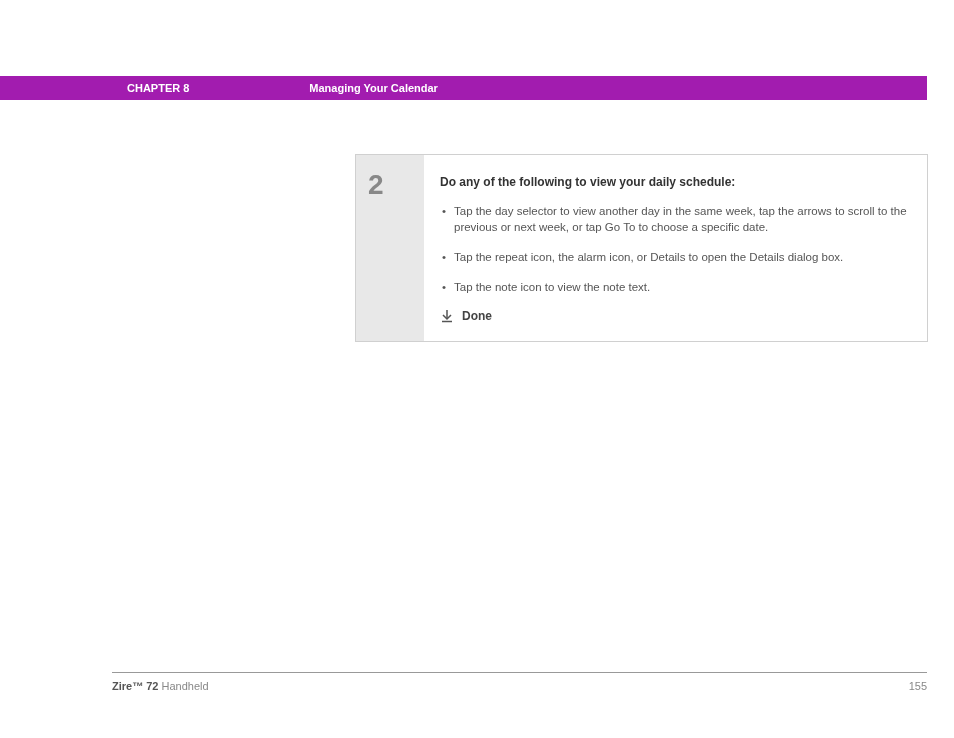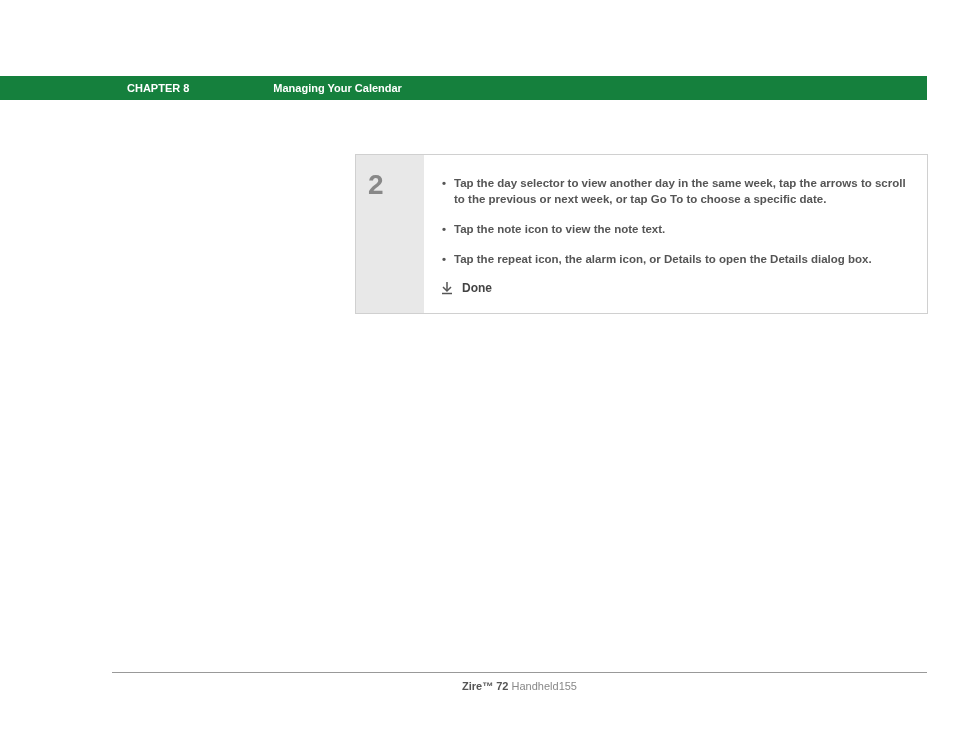--- a/index.html
+++ b/index.html
@@ -13,32 +13,32 @@
       width: 954px;
       height: 738px;
       position: relative;
     }
     .header-bar {
       position: absolute;
       top: 76px;
       left: 0;
       right: 27px;
       height: 24px;
-      background: #15803d;
+      background: #a21caf;
       display: flex;
       align-items: center;
       color: #fff;
       font-size: 11px;
       font-weight: bold;
     }
     .chapter-label {
       margin-left: 127px;
     }
     .chapter-title {
-      margin-left: 84px;
+      margin-left: 120px;
     }
     .step-box {
       position: absolute;
       top: 154px;
       left: 355px;
       width: 573px;
       border: 1px solid #d0d0d0;
       display: flex;
       background: #fff;
     }
@@ -58,21 +58,20 @@
     }
     .step-heading {
       font-size: 12px;
       font-weight: bold;
       color: #333;
       margin-bottom: 14px;
     }
     .step-list {
       list-style: none;
       padding: 0;
-      font-weight: bold;
     }
     .step-list li {
       font-size: 11.5px;
       color: #555;
       line-height: 1.4;
       margin-bottom: 14px;
       padding-left: 14px;
       position: relative;
     }
     .step-list li::before {
@@ -107,21 +106,21 @@
       right: 27px;
       top: 672px;
       border-top: 1px solid #999;
     }
     .footer {
       position: absolute;
       left: 112px;
       right: 27px;
       top: 680px;
       display: flex;
-      justify-content: center;
+      justify-content: space-between;
       align-items: baseline;
       font-size: 11px;
       color: #666;
     }
     .product-name {
       font-weight: bold;
       color: #555;
     }
     .product-suffix {
       font-weight: normal;
@@ -138,24 +137,25 @@
 <div class="header-bar">
   <span class="chapter-label">CHAPTER 8</span>
   <span class="chapter-title">Managing Your Calendar</span>
 </div>
 
 <div class="step-box">
   <div class="step-number-col">
     <div class="step-number">2</div>
   </div>
   <div class="step-content">
+    <div class="step-heading">Do any of the following to view your daily schedule:</div>
     <ul class="step-list">
       <li>Tap the day selector to view another day in the same week, tap the arrows to scroll to the previous or next week, or tap Go To to choose a specific date.</li>
+      <li>Tap the repeat icon, the alarm icon, or Details to open the Details dialog box.</li>
       <li>Tap the note icon to view the note text.</li>
-      <li>Tap the repeat icon, the alarm icon, or Details to open the Details dialog box.</li>
     </ul>
     <div class="done-row">
       <span class="done-icon">
         <svg viewBox="0 0 14 14">
           <line x1="7" y1="1" x2="7" y2="9" stroke="#555" stroke-width="1.5"></line>
           <polyline points="3,6 7,10 11,6" fill="none" stroke="#555" stroke-width="1.5"></polyline>
           <line x1="2" y1="12.5" x2="12" y2="12.5" stroke="#555" stroke-width="1.5"></line>
         </svg>
       </span>
       <span class="done-label">Done</span>

